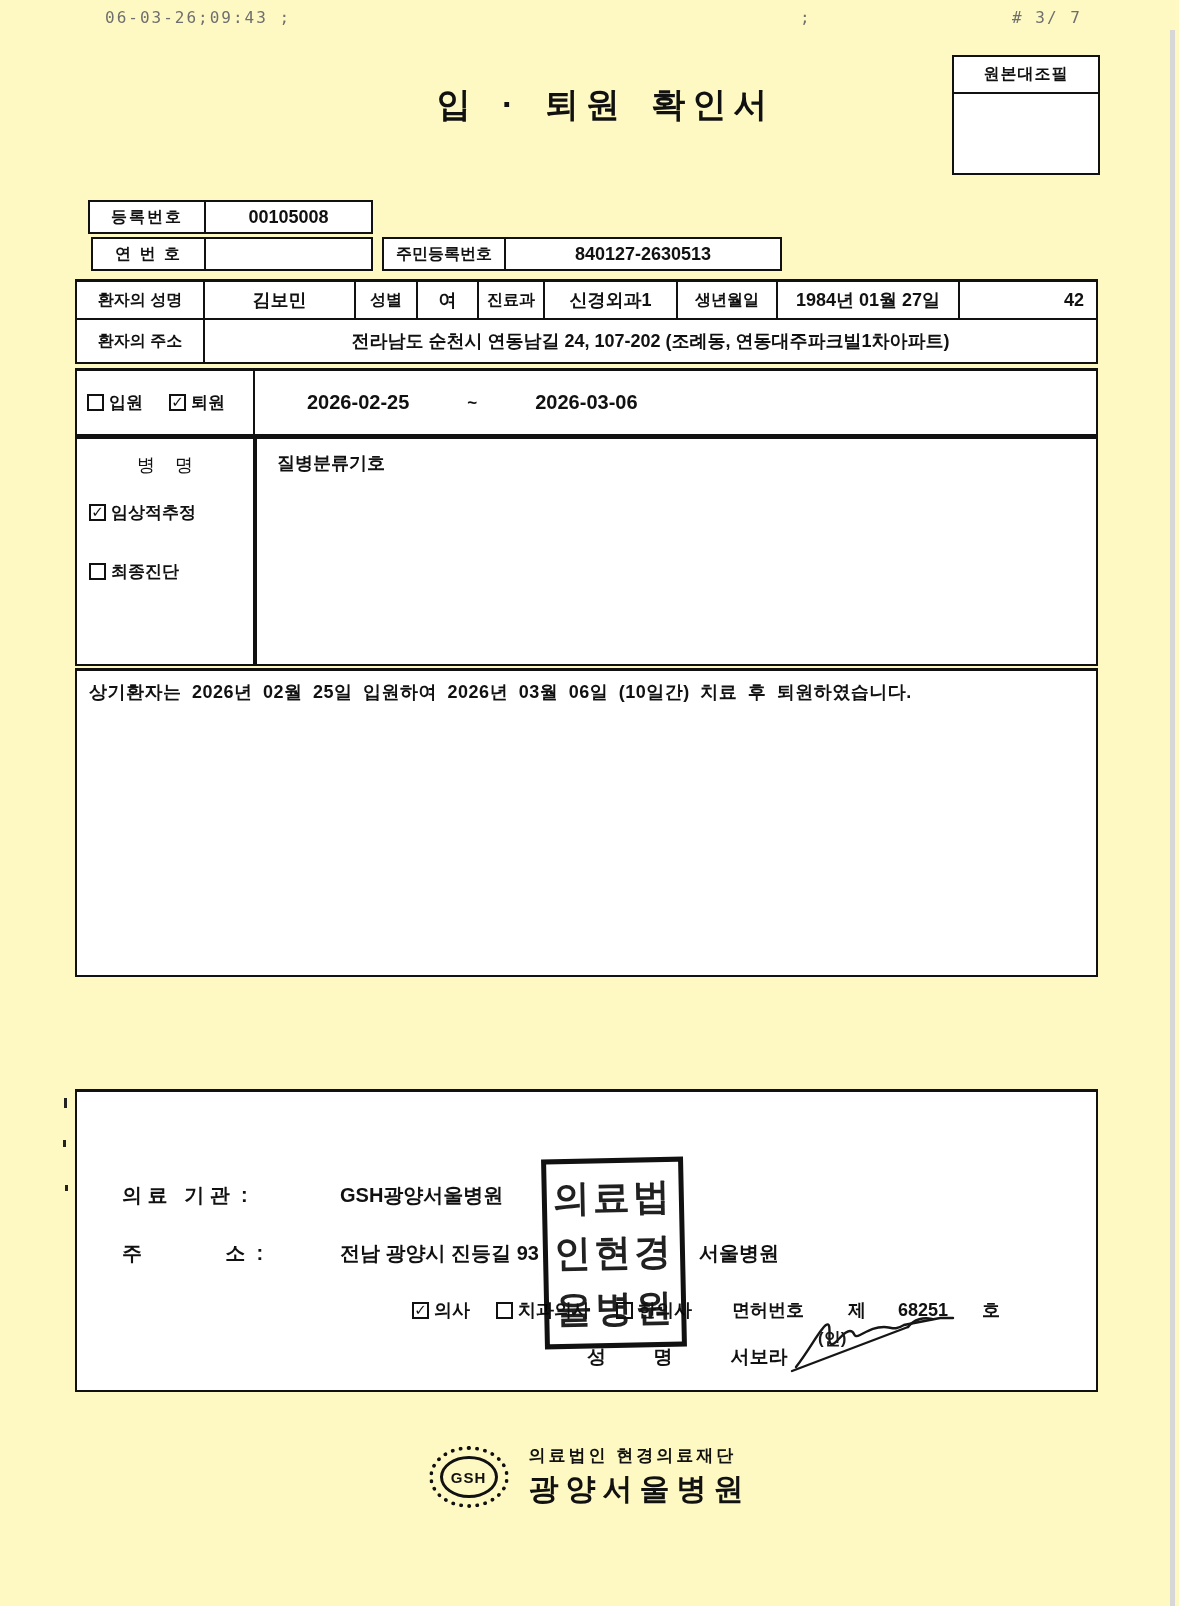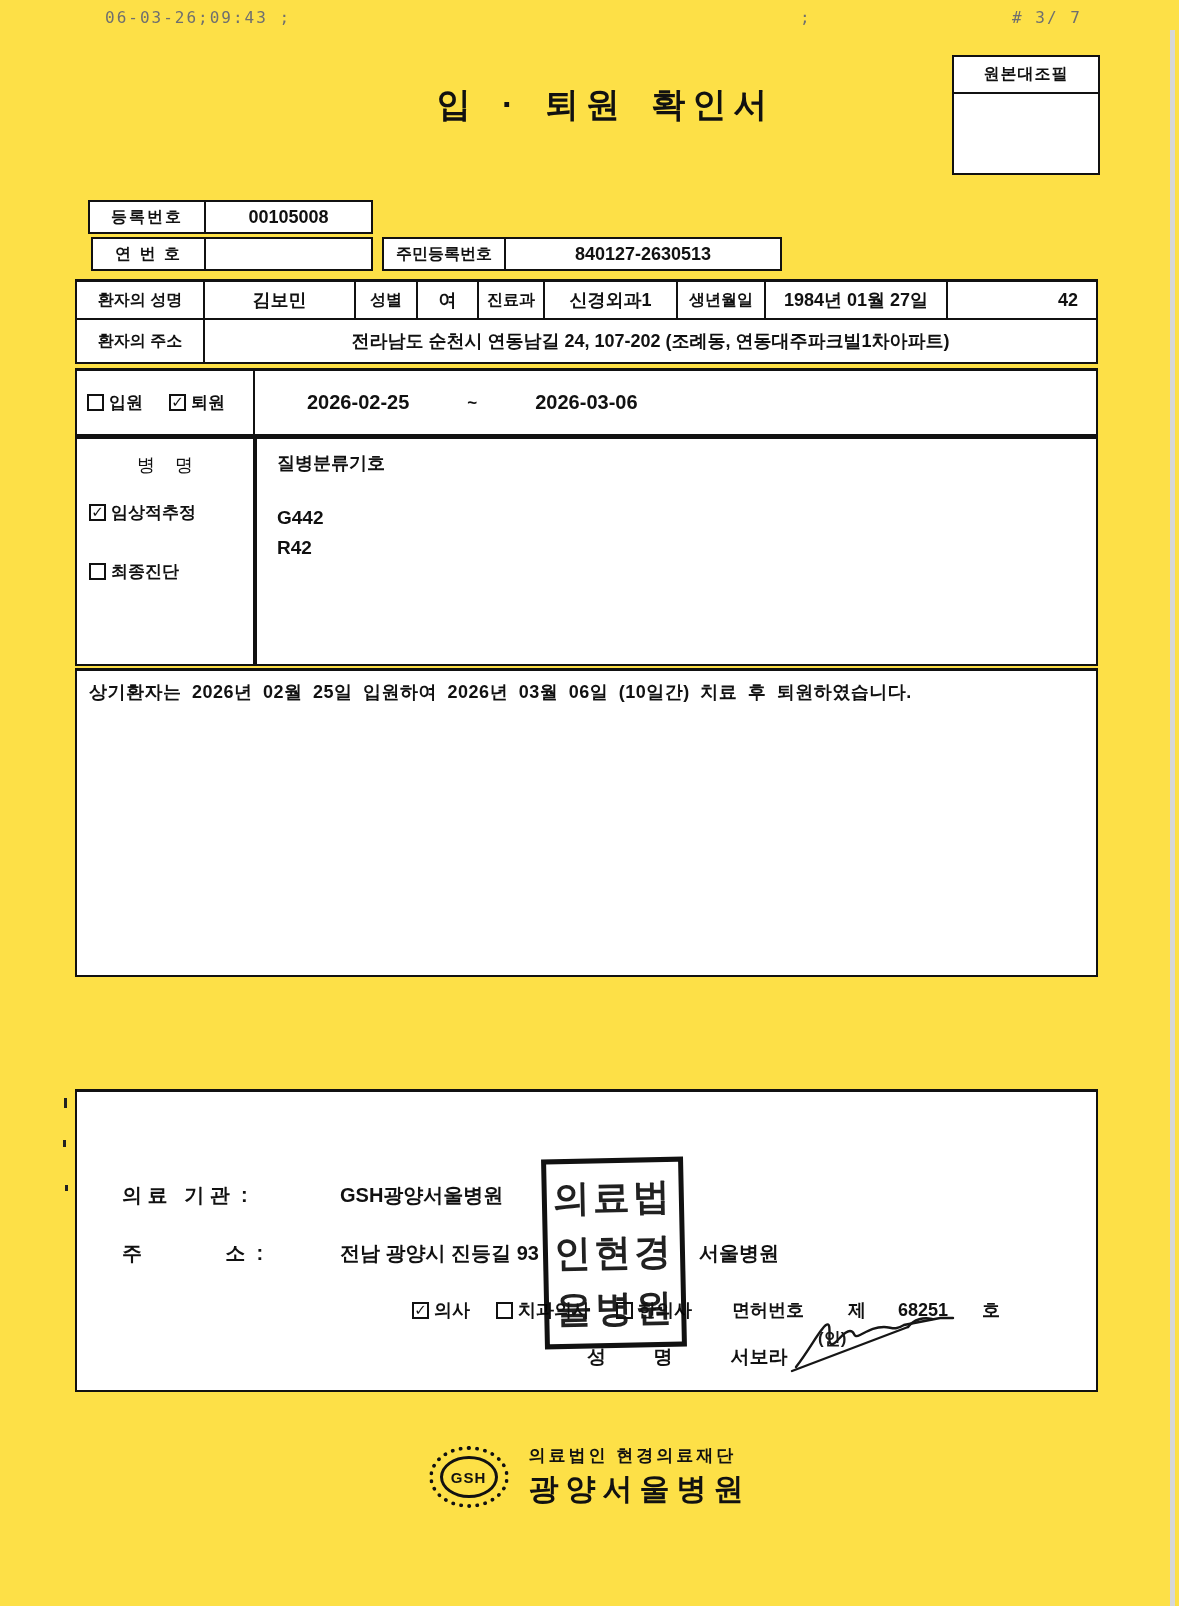--- a/index.html
+++ b/index.html
@@ -1,20 +1,20 @@
 <!DOCTYPE html>
 <html><head>
 <meta charset="utf-8">
 <style>
   * { box-sizing: border-box; margin: 0; padding: 0; }
   html,body { background:#ffffff; }
   .page {
     position: relative;
     width: 1179px; height: 1606px;
-    background: #fde047;
+    background: #fef9c3;
     font-family: "Liberation Sans", "DejaVu Sans", sans-serif;
     color: #111;
     overflow: hidden;
     padding-left: 12px;
   }
   .abs { position: absolute; }
   .box { position: absolute; border: 2px solid #111; background: #fff; }
   .thicktop { border-top-width: 3px; }
   .flex { display: flex; }
   .center { display:flex; align-items:center; justify-content:center; }
@@ -101,21 +101,21 @@
   </div>
 
   <div class="box thicktop" style="left:75px;top:279px;width:1023px;">
     <div class="prow" style="height:38px;border-bottom:2px solid #111;">
       <div class="pcell cellR lbl" style="width:128px;">환자의 성명</div>
       <div class="pcell cellR val" style="width:151px;">김보민</div>
       <div class="pcell cellR lbl" style="width:62px;">성별</div>
       <div class="pcell cellR val" style="width:61px;">여</div>
       <div class="pcell cellR lbl" style="width:66px;">진료과</div>
       <div class="pcell cellR val" style="width:133px;">신경외과1</div>
-      <div class="pcell cellR lbl" style="width:88px;">생년월일</div>
+      <div class="pcell cellR lbl" style="width:100px;">생년월일</div>
       <div class="pcell cellR val" style="width:182px;">1984년 01월 27일</div>
       <div class="pcell cellR lbl" style="width:92px;margin-top:40px;">나이(만)</div>
       <div class="pcell val" style="flex:1;">42</div>
     </div>
     <div class="prow" style="height:42px;">
       <div class="pcell cellR lbl" style="width:128px;">환자의 주소</div>
       <div class="pcell val" style="flex:1;font-size:18px;">전라남도 순천시 연동남길 24, 107-202 (조례동, 연동대주파크빌1차아파트)</div>
     </div>
   </div>
 
@@ -148,24 +148,20 @@
           </span>
         <span style="font-size:17px;">임상적추정</span>
       </div>
       <div style="margin:36px 0 0 12px;" class="cbwrap">
         <span class="cb"></span>
         <span style="font-size:17px;">최종진단</span>
       </div>
     </div>
     <div style="width:232px;border-left:2px solid #111;padding:12px 0 0 20px;">
       <div style="font-weight:700;font-size:18px;">질병분류기호</div>
-      <div style="margin-top:28px;font-weight:700;font-size:19px;line-height:30px;">
-        <div>G442</div>
-        <div>R42</div>
-      </div>
     </div>
   </div>
 
   <div class="box thicktop" style="left:75px;top:668px;width:1023px;height:309px;">
     <div style="padding:9px 12px;font-weight:700;font-size:18px;letter-spacing:.5px;word-spacing:5px;">상기환자는 2026년 02월 25일 입원하여 2026년 03월 06일 (10일간) 치료 후 퇴원하였습니다.</div>
   </div>
 
 
   <div class="box thicktop" style="left:75px;top:1089px;width:1023px;height:303px;">
     <div class="abs flex" style="left:45px;top:90px;">

